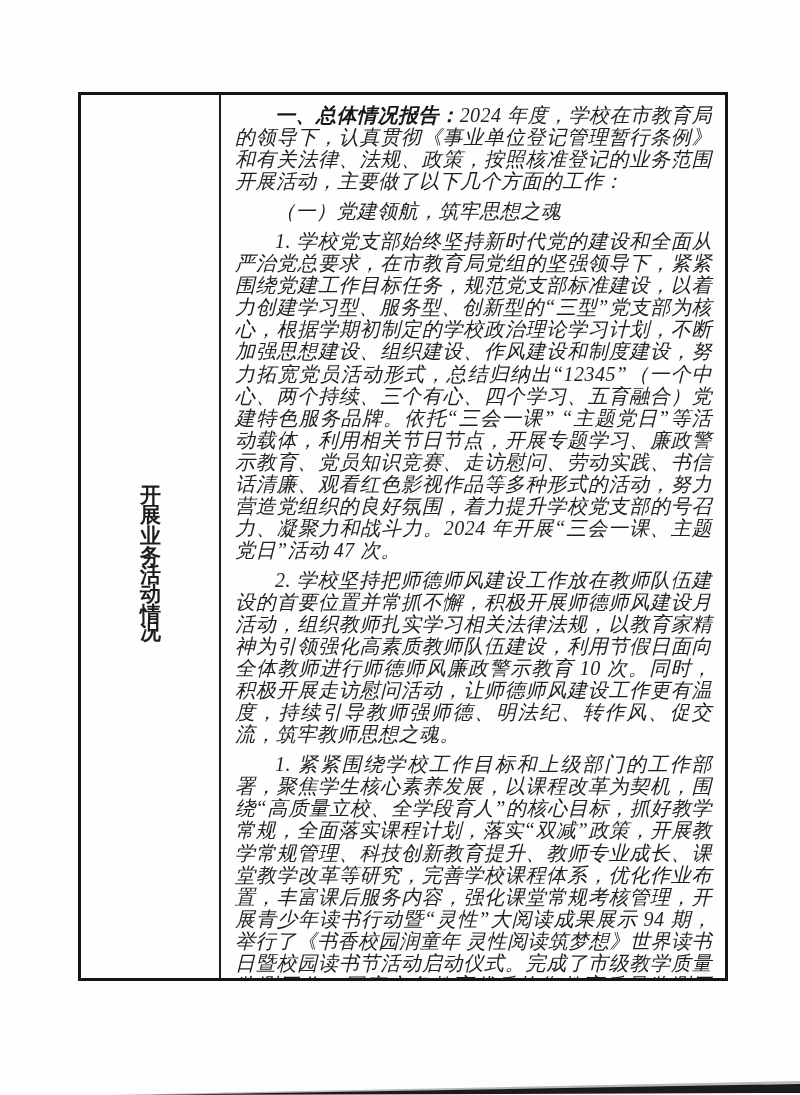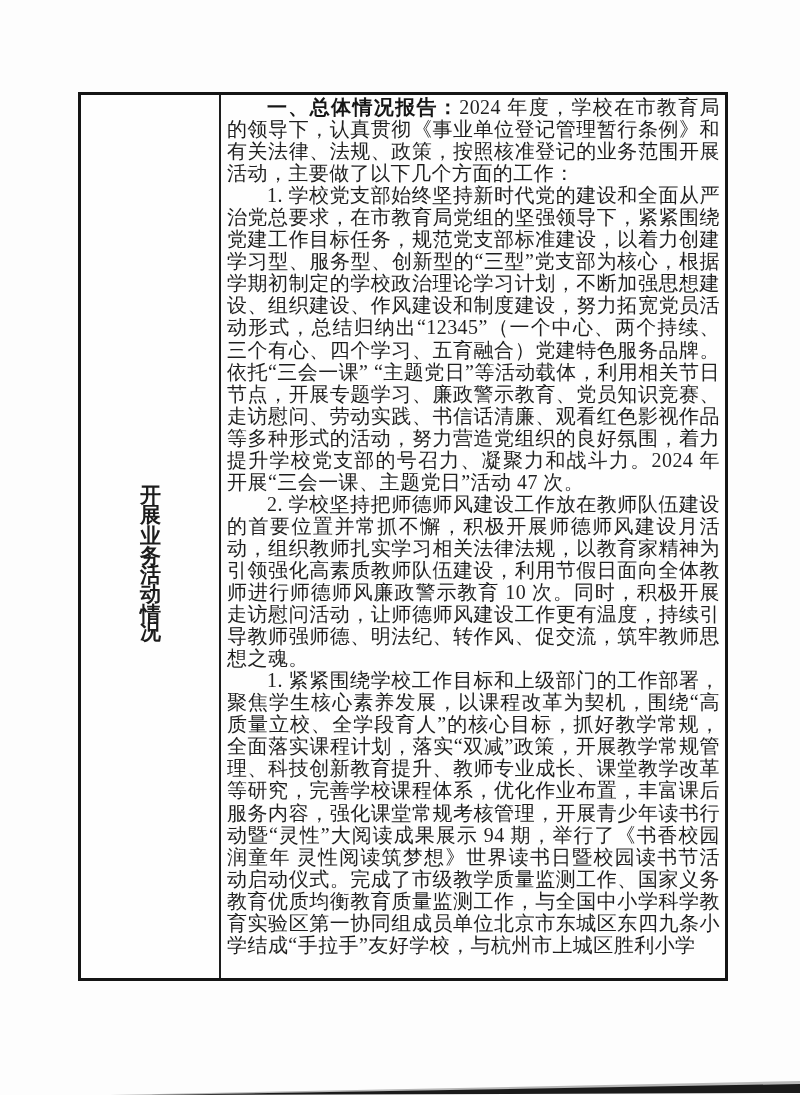--- a/index.html
+++ b/index.html
@@ -50,22 +50,23 @@
     box-sizing: border-box;
     padding: 1px 5px 0 6px;
     font-size: 20px;
     line-height: 22.05px;
     letter-spacing: 0.45px;
     text-align: justify;
     color: #1f1f1f;
     overflow: hidden;
   }
   .content-cell p {
-    margin: 0;
+    margin: 8px;
     text-indent: 2em;
+    font-style: italic;
   }
   .content-cell b {
     font-weight: 700;
     color: #161616;
   }
   .scan-edge {
     position: absolute;
     left: 0;
     top: 1080px;
     width: 800px;
@@ -75,20 +76,21 @@
 </style>
 </head>
 <body>
 
 <div class="report-table">
   <div class="label-cell">
     <div class="vlabel">开展业务活动情况</div>
   </div>
   <div class="content-cell">
     <p><b>一、总体情况报告：</b><span>2024 年度，学校在市教育局的领导下，认真贯彻《事业单位登记管理暂行条例》和有关法律、法规、政策，按照核准登记的业务范围开展活动，主要做了以下几个方面的工作：</span></p>
+    <p>（一）党建领航，筑牢思想之魂</p>
     <p>1. 学校党支部始终坚持新时代党的建设和全面从严治党总要求，在市教育局党组的坚强领导下，紧紧围绕党建工作目标任务，规范党支部标准建设，以着力创建学习型、服务型、创新型的“三型”党支部为核心，根据学期初制定的学校政治理论学习计划，不断加强思想建设、组织建设、作风建设和制度建设，努力拓宽党员活动形式，总结归纳出“12345”（一个中心、两个持续、三个有心、四个学习、五育融合）党建特色服务品牌。依托“三会一课” “主题党日”等活动载体，利用相关节日节点，开展专题学习、廉政警示教育、党员知识竞赛、走访慰问、劳动实践、书信话清廉、观看红色影视作品等多种形式的活动，努力营造党组织的良好氛围，着力提升学校党支部的号召力、凝聚力和战斗力。2024 年开展“三会一课、主题党日”活动 47 次。</p>
     <p>2. 学校坚持把师德师风建设工作放在教师队伍建设的首要位置并常抓不懈，积极开展师德师风建设月活动，组织教师扎实学习相关法律法规，以教育家精神为引领强化高素质教师队伍建设，利用节假日面向全体教师进行师德师风廉政警示教育 10 次。同时，积极开展走访慰问活动，让师德师风建设工作更有温度，持续引导教师强师德、明法纪、转作风、促交流，筑牢教师思想之魂。</p>
     <p>1. 紧紧围绕学校工作目标和上级部门的工作部署，聚焦学生核心素养发展，以课程改革为契机，围绕“高质量立校、全学段育人”的核心目标，抓好教学常规，全面落实课程计划，落实“双减”政策，开展教学常规管理、科技创新教育提升、教师专业成长、课堂教学改革等研究，完善学校课程体系，优化作业布置，丰富课后服务内容，强化课堂常规考核管理，开展青少年读书行动暨“灵性”大阅读成果展示 94 期，举行了《书香校园润童年 灵性阅读筑梦想》世界读书日暨校园读书节活动启动仪式。完成了市级教学质量监测工作、国家义务教育优质均衡教育质量监测工作，与全国中小学科学教育实验区第一协同组成员单位北京市东城区东四九条小学结成“手拉手”友好学校，与杭州市上城区胜利小学</p>
   </div>
 </div>
 
 <svg class="scan-edge" viewBox="0 0 800 15" xmlns="http://www.w3.org/2000/svg">
   <polygon points="110,15 800,1 800,5 160,15" fill="#808080" opacity="0.55"></polygon>
   <polygon points="150,15 800,4 800,13 155,15" fill="#1b1b1b"></polygon>
 </svg>

